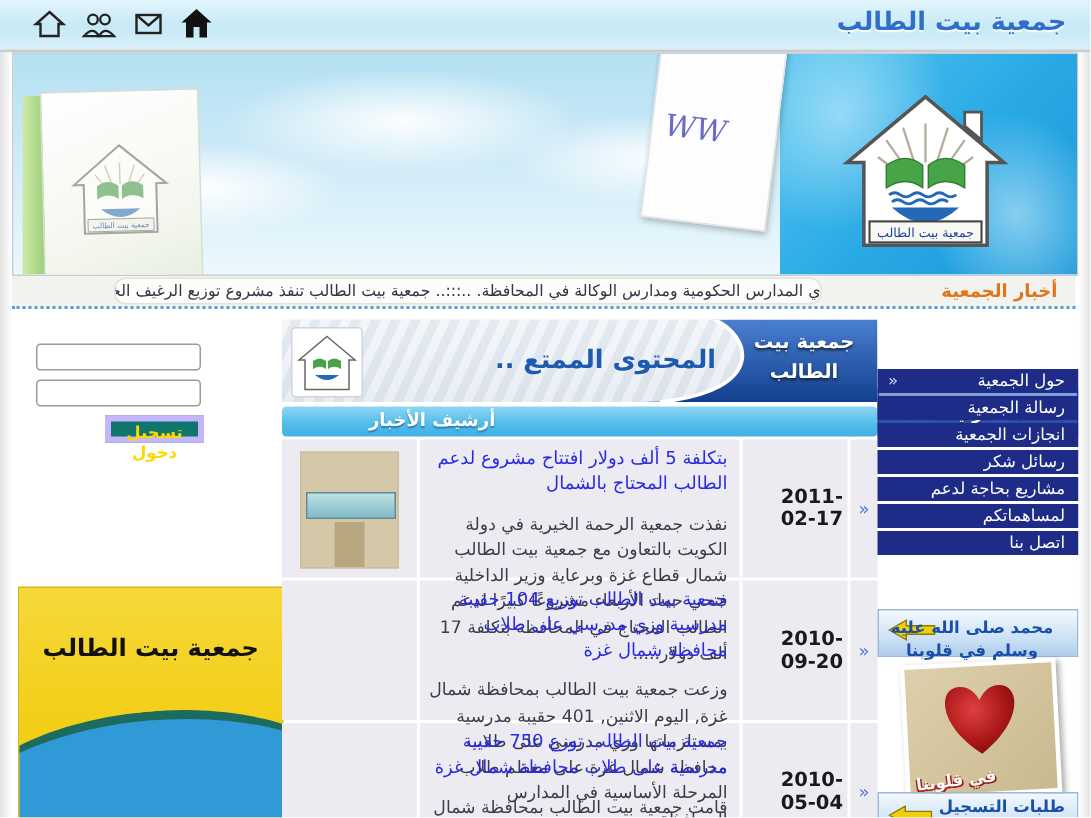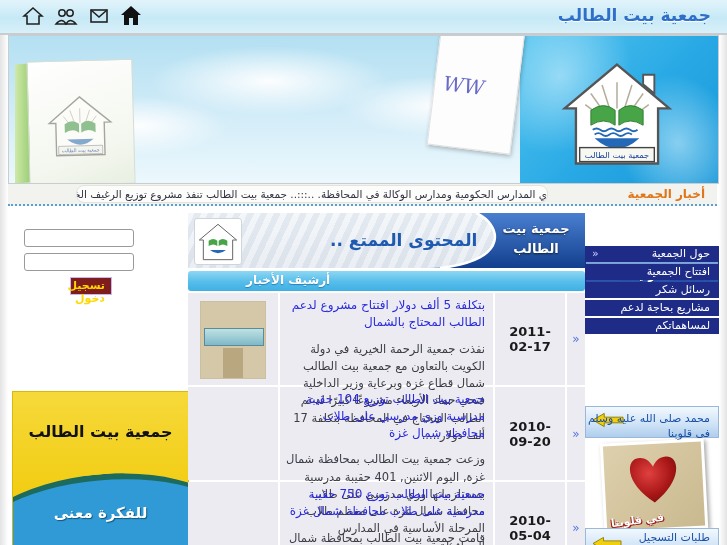--- a/index.html
+++ b/index.html
@@ -36,22 +36,22 @@
   .ticker{position:absolute;left:8px;top:184px;width:709px;height:20px;background:#f2f2ee;
           border-bottom:2px dotted #5a9fd8;}
   .ticker-label{position:absolute;right:12px;top:3px;font-size:12px;font-weight:bold;
                 color:#e0761a;direction:rtl;}
   .ticker-pill{position:absolute;left:68px;top:1px;width:470px;height:16px;background:#fcfcfa;
                border:1px solid #e3e3dc;border-radius:8px;font-size:10.5px;color:#333344;
                direction:rtl;text-align:center;line-height:16px;overflow:hidden;white-space:nowrap;}
   
   .login-input{position:absolute;left:24px;width:100px;height:14px;border:1px solid #9a9a9a;
                border-radius:3px;background:#fff;font-size:11px;padding:1px 4px;}
-  .login-btn{position:absolute;left:70px;top:277px;width:42px;height:18px;background:#7f1d1d;
-             color:#ffd800;font-size:11px;font-weight:bold;border:1px solid #c4b5fd;
+  .login-btn{position:absolute;left:70px;top:277px;width:66px;height:18px;background:#0f766e;
+             color:#ffd800;font-size:11px;font-weight:bold;border:4px solid #c4b5fd;
              font-family:"DejaVu Sans",sans-serif;direction:rtl;cursor:pointer;}
   .ad{position:absolute;left:12px;top:391px;width:175px;height:170px;overflow:hidden;
       background:linear-gradient(180deg,#f6d93a 0%,#f2cd13 60%);border:1px solid #d8b70e;}
   .ad-title{position:absolute;left:0;right:0;top:30px;text-align:center;font-size:16px;
             font-weight:bold;color:#111;direction:rtl;}
   .ad-curve{position:absolute;left:-45px;top:82px;width:280px;height:220px;background:#2f9ad6;
             border-radius:50% 50% 0 0/70px;border-top:6px solid #1d6b5e;transform:rotate(-5deg);}
   .ad-slogan{position:absolute;left:0;right:0;top:112px;text-align:center;font-size:15px;
              font-weight:bold;color:#fff;direction:rtl;text-shadow:1px 1px 1px #14567d;}
   
@@ -70,21 +70,21 @@
               background:linear-gradient(180deg,#8ed7f3 0%,#55bdea 55%,#3fb0e4 100%);}
   .archivebar span{position:absolute;left:58px;top:2px;font-size:12px;font-weight:bold;color:#fff;
                    text-shadow:0 1px 1px #2a7fb0;direction:rtl;}
   
   .news{position:absolute;left:188px;top:293px;width:397px;}
   .news-row{display:flex;flex-direction:row;direction:rtl;background:#ebebf1;margin-bottom:2px;}
   .cell-arrow{width:18px;border-left:2px solid #fff;display:flex;align-items:center;
               justify-content:center;color:#5577dd;font-size:12px;}
   .cell-date{width:64px;border-left:2px solid #fff;display:flex;align-items:center;
              justify-content:center;font-size:13px;font-weight:bold;color:#1a1a1a;
-             text-align:center;direction:ltr;padding:0 3px;}
+             text-align:right;direction:ltr;padding:0 3px;}
   .cell-text{flex:1;padding:4px 8px 6px 6px;text-align:right;}
   .cell-img{width:90px;border-right:2px solid #fff;display:flex;align-items:flex-start;
             justify-content:center;padding-top:8px;}
   .news-title{font-size:12px;color:#2a2ae0;line-height:1.4;direction:rtl;text-decoration:none;
               display:block;cursor:pointer;}
   .news-body{font-size:11.5px;color:#3c3c46;line-height:1.5;margin-top:10px;direction:rtl;}
   .thumb{width:64px;height:76px;border:1px solid #cbbf9e;
          background:linear-gradient(180deg,#d9cdb0 0%,#cfc2a2 30%,#c3b process 0%,#c9bd9e 100%);
          position:relative;overflow:hidden;background-color:#d4c8a9;}
   .thumb .tstrip{position:absolute;left:3px;top:26px;width:58px;height:16px;
@@ -92,22 +92,22 @@
   .thumb .tdoor{position:absolute;left:22px;top:46px;width:20px;height:30px;background:#b9a87f;}
   
   .sb-head{position:absolute;width:134px;height:32px;left:585px;
            background:linear-gradient(180deg,#8fb3e2 0%,#3a63bc 45%,#1b3d9e 100%);
            border:1px solid #16358c;box-sizing:border-box;}
   .sb-head .txt{position:absolute;right:8px;top:8px;font-size:12px;font-weight:bold;color:#fff;
                 direction:rtl;text-shadow:0 1px 1px #123;}
   .sb-head-light{position:absolute;width:134px;left:585px;
                  background:linear-gradient(180deg,#f2f8fe 0%,#cde2f6 60%,#aecdec 100%);
                  border:1px solid #9ab8d8;box-sizing:border-box;}
-  .sb-head-light .txt{position:absolute;right:8px;top:5px;font-size:11px;font-weight:normal;
-                      color:#1a4fa8;direction:rtl;text-align:right;line-height:1.35;}
+  .sb-head-light .txt{position:absolute;right:8px;top:5px;font-size:11px;font-weight:bold;
+                      color:#1a4fa8;direction:rtl;text-align:center;line-height:1.35;}
   .yarrow{position:absolute;left:6px;top:50%;transform:translateY(-50%);}
   .menu{position:absolute;left:585px;top:246px;width:134px;}
   .menu-item{height:16px;line-height:16px;background:#1e2c88;color:#fff;font-size:11px;
              text-align:right;padding-right:9px;direction:rtl;margin-bottom:2px;position:relative;
              cursor:pointer;}
   .menu-item .marker{position:absolute;left:7px;top:0;font-size:11px;color:#cfd6ff;}
   .heart-card{position:absolute;left:602px;top:441px;width:98px;height:84px;background:#fff;
               box-shadow:2px 2px 4px rgba(0,0,0,.35);transform:rotate(-3deg);padding:3px;}
   .heart-inner{width:98px;height:84px;background:linear-gradient(135deg,#ded0ad,#c9b98f);
                position:relative;overflow:hidden;}
@@ -222,21 +222,20 @@
     <div class="ticker-pill">ي المدارس الحكومية ومدارس الوكالة في المحافظة. ..:::.. جمعية بيت الطالب تنفذ مشروع توزيع الرغيف الخيري على اسر</div>
   </div>
 
   <input class="login-input" style="top: 229px;" value="">
   <input class="login-input" style="top: 253px;" value="">
   <button class="login-btn">تسجيل دخول</button>
 
   <div class="ad">
     <div class="ad-title">جمعية بيت الطالب</div>
     <div class="ad-curve"></div>
-    <div class="ad-slogan">للفكرة معنى</div>
   </div>
 
   <div class="chead">
     <svg class="swoosh" width="397" height="55" viewBox="0 0 397 55">
       <defs>
         <linearGradient id="bg1" x1="0" y1="0" x2="0" y2="1">
           <stop offset="0" stop-color="#4a7fd0"></stop>
             <stop offset="1" stop-color="#123f8e"></stop>
         </linearGradient>
       </defs>
@@ -306,24 +305,26 @@
         </svg>
     </span>
     <span class="txt">القائمة الرئيسة</span>
   </div>
 
   <div class="menu">
     <div class="menu-item">
       <span>حول الجمعية</span>
       <span class="marker">«</span>
     </div>
-    <div class="menu-item"><span>افتتاح الجمعية</span></div>
+    <div class="menu-item"><span>رسالة الجمعية</span></div>
+    <div class="menu-item"><span>انجازات الجمعية</span></div>
     <div class="menu-item"><span>رسائل شكر</span></div>
     <div class="menu-item"><span>مشاريع بحاجة لدعم</span></div>
     <div class="menu-item"><span>لمساهماتكم</span></div>
+    <div class="menu-item"><span>اتصل بنا</span></div>
   </div>
 
   <div class="sb-head-light" style="top:406px;height:32px;">
     <span class="yarrow">
       <svg width="32" height="16" viewBox="0 0 34 16">
           <path d="M33 5 L13 5 L13 1 L1 8 L13 15 L13 11 L33 11 Z" fill="#f2cf0e" stroke="#8a7a00" stroke-width="1"></path>
         </svg>
     </span>
     <span class="txt">محمد صلى الله عليه وسلم في قلوبنا</span>
   </div>

